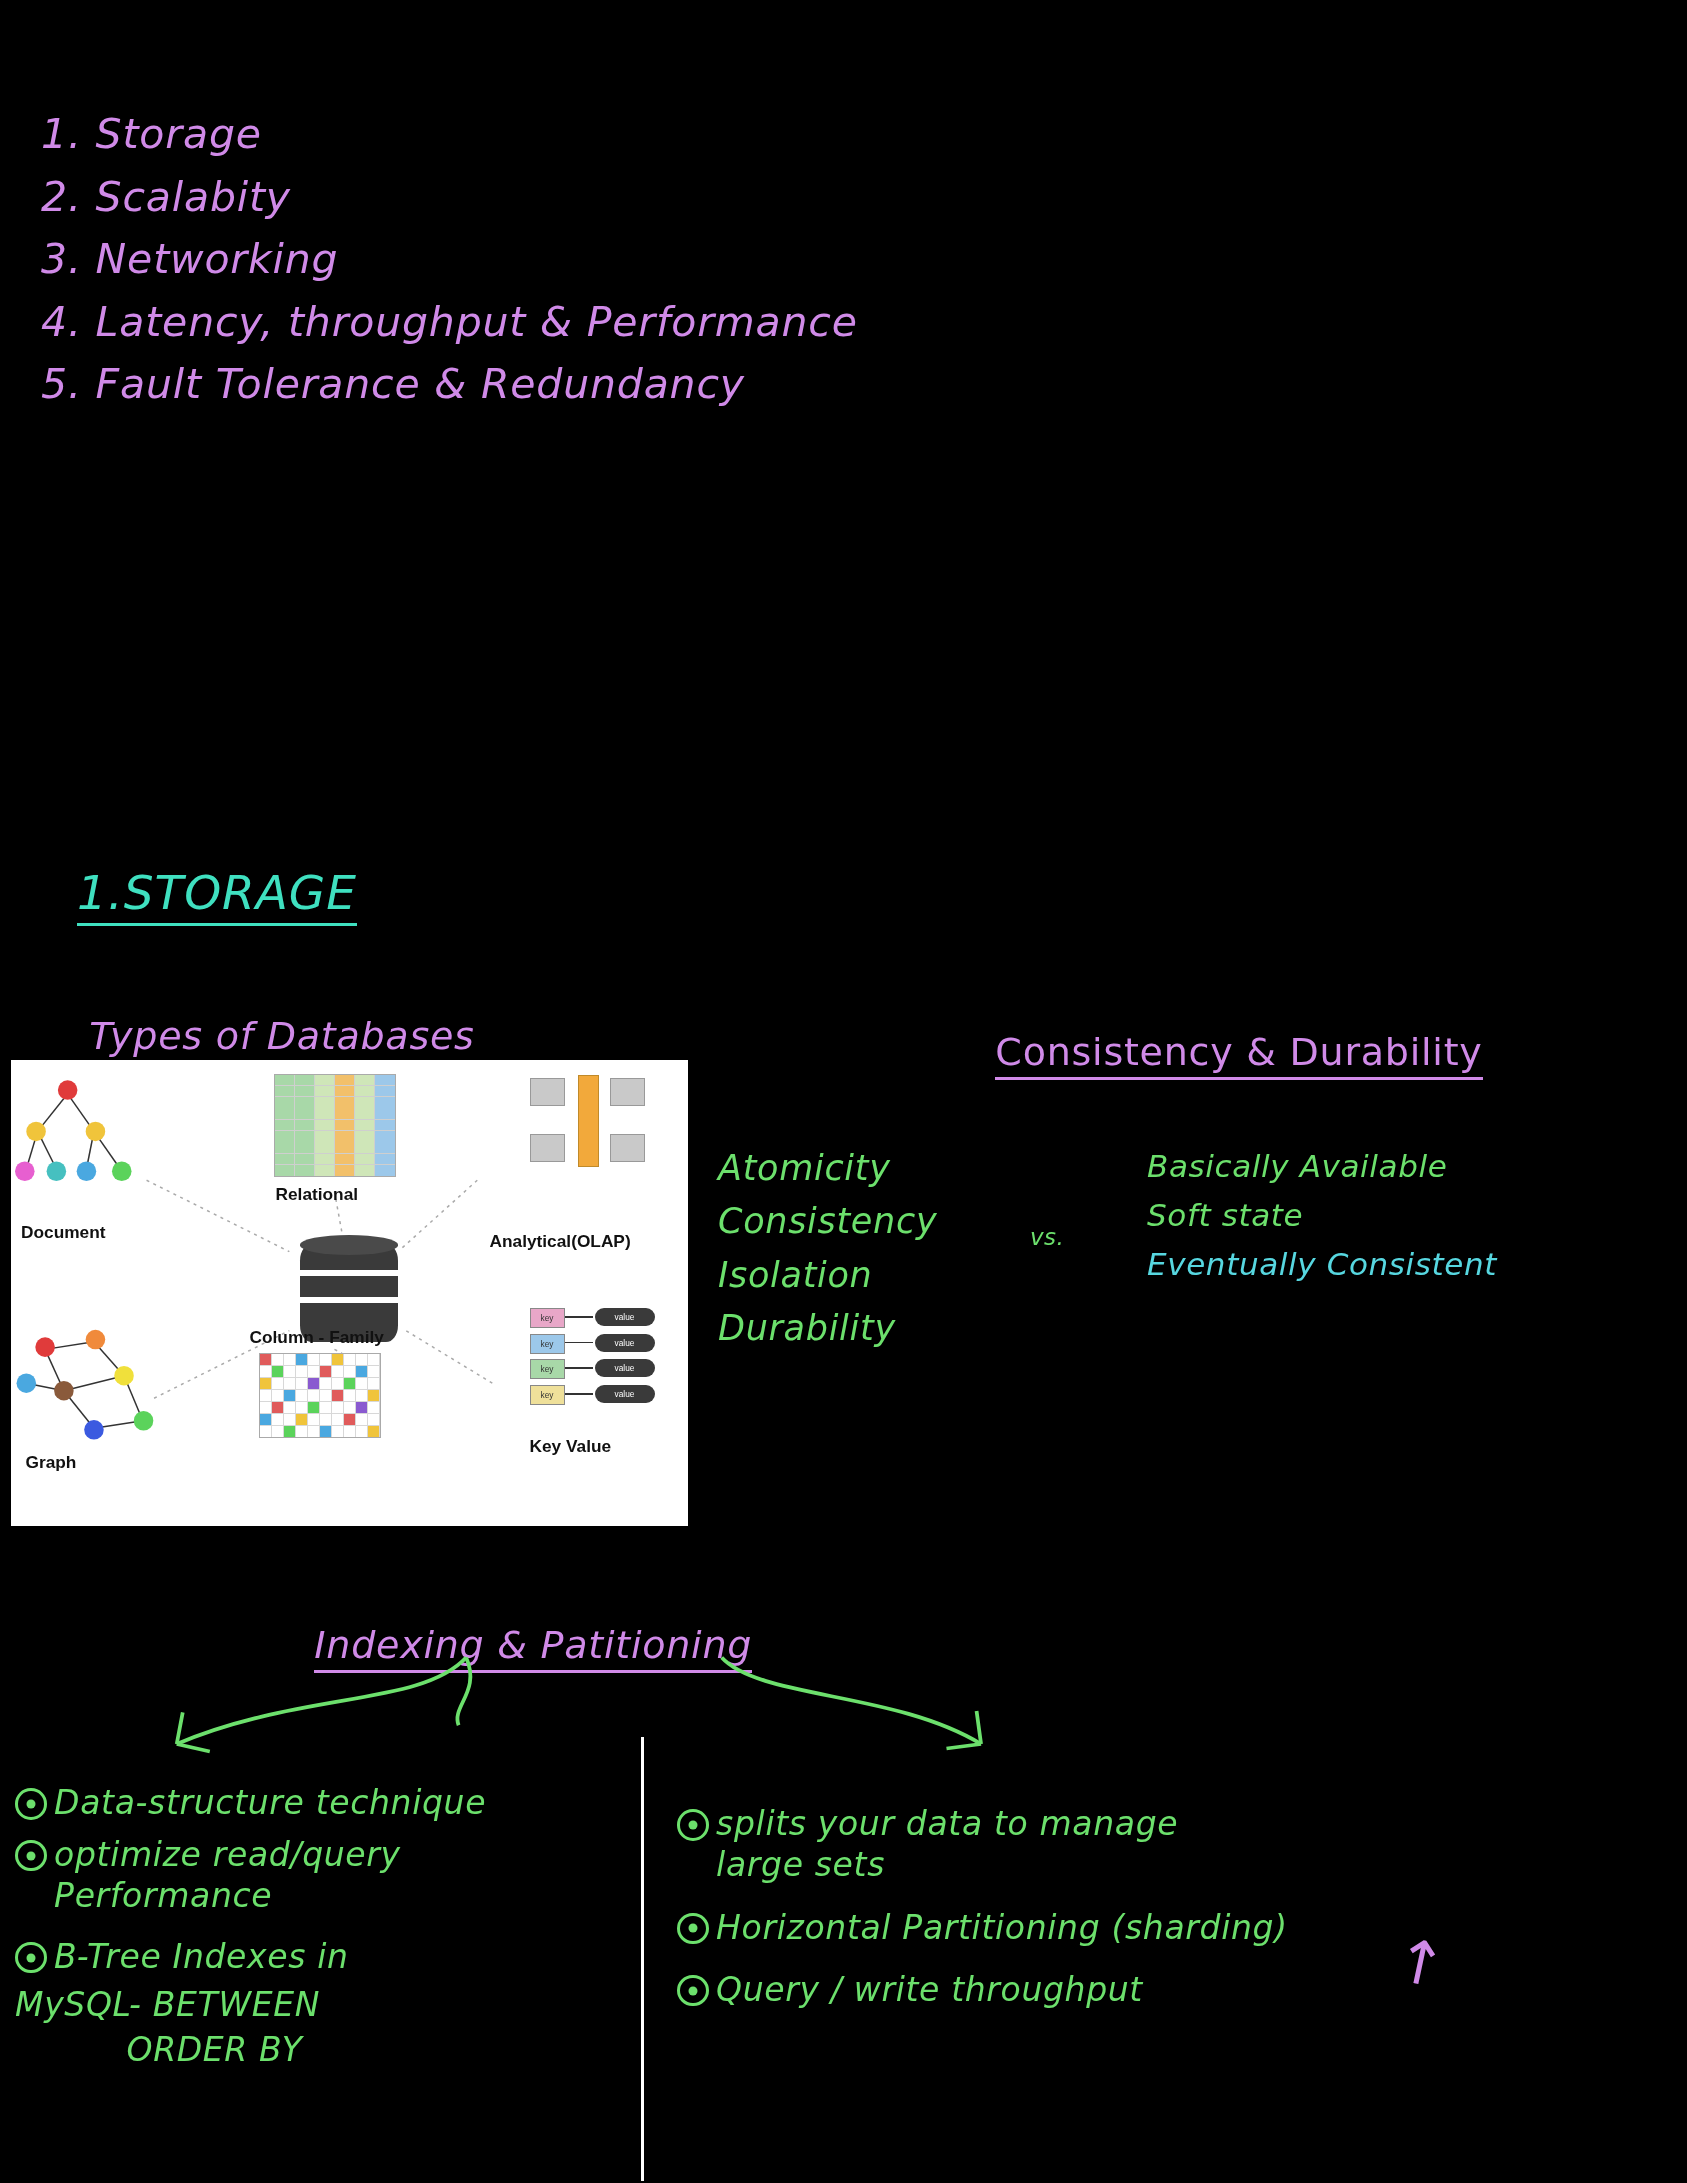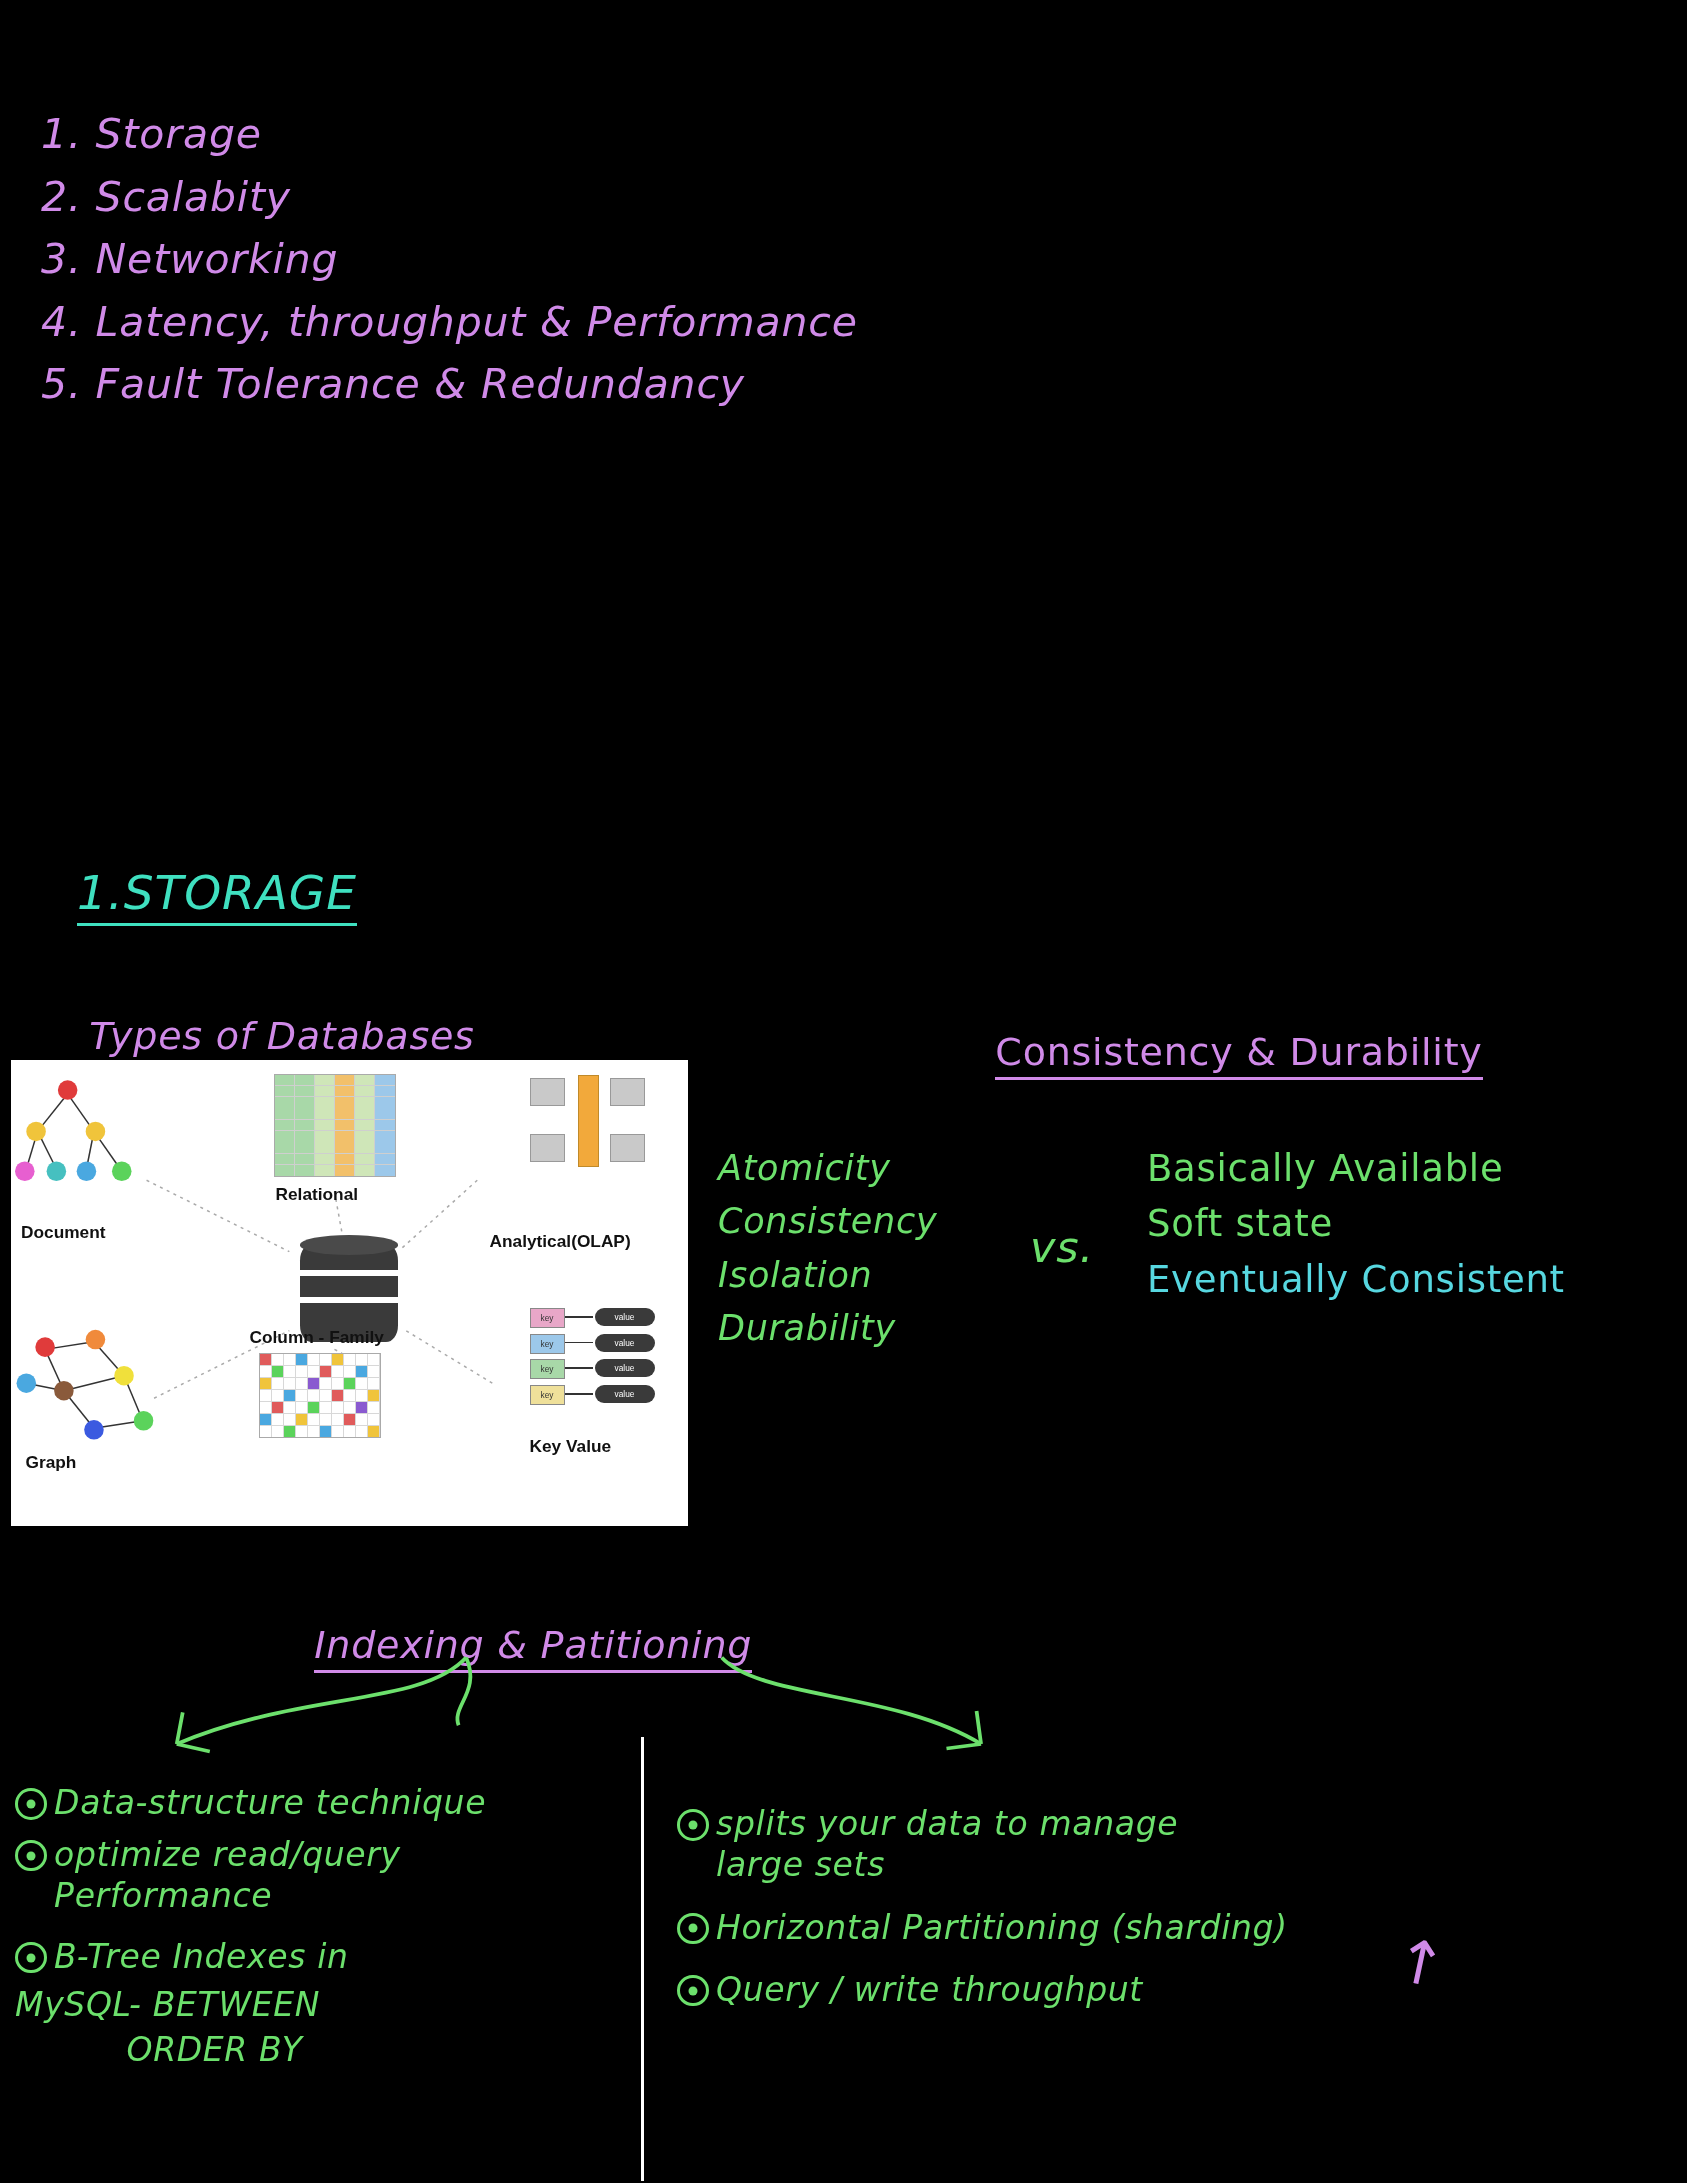--- a/index.html
+++ b/index.html
@@ -187,27 +187,28 @@
   #acid {
     position: absolute;
     left: 718px; top: 1150px;
     font-size: 35px;
     font-style: italic;
   }
   #acid .line { margin-bottom: 16.5px; white-space: pre; }
   #vs {
     position: absolute;
     left: 1030px; top: 1225px;
-    font-size: 43px;
+    font-size: 23px;
     font-style: italic;
   }
   #base {
     position: absolute;
     left: 1147px; top: 1150px;
-    font-size: 37px;
+    font-size: 31px;
+    font-style: italic;
   }
   #base .line { margin-bottom: 16.5px; white-space: pre; }
 
   
   #ip-heading {
     position: absolute;
     left: 263px; top: 1586px;
     font-size: 38px;
     font-style: italic;
   }

